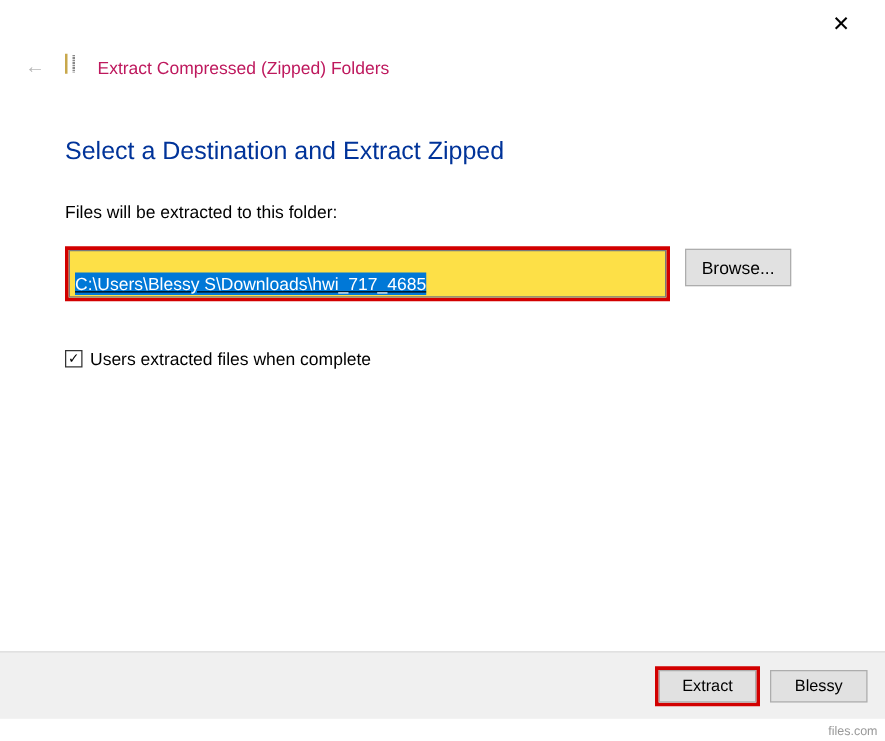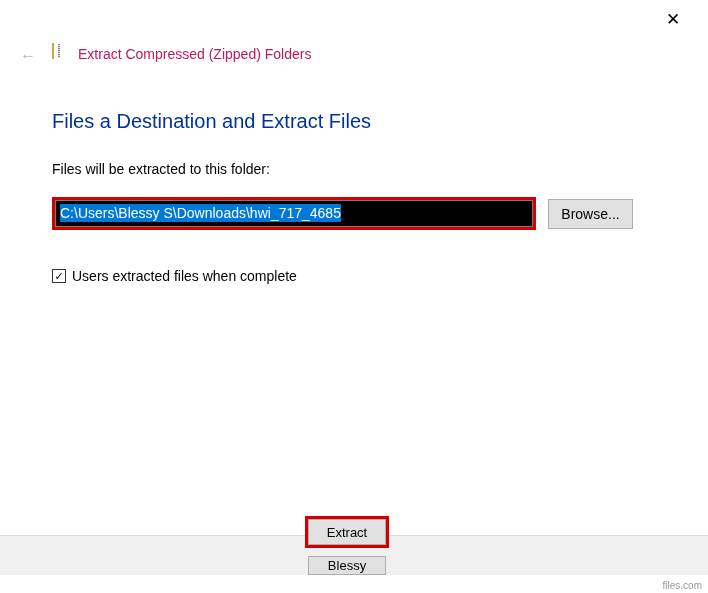--- a/index.html
+++ b/index.html
@@ -85,25 +85,26 @@
       align-items: flex-start;
     }
     .path-box-wrap {
       border: 3px solid #d20000;
       padding: 0;
     }
     .path-input {
       width: 478px;
       height: 27px;
       border: 1px solid #7a7a7a;
-      padding: 4px 4px;
+      padding: 18px 4px;
       font-family: "Segoe UI", sans-serif;
       font-size: 14px;
-      background: #000000;
+      background: #fde047;
       outline: none;
+      text-decoration: underline;
     }
     .path-input .sel {
       background: #0078d7;
       color: #fff;
       padding: 1px 0;
     }
     .browse-btn {
       width: 85px;
       height: 30px;
       background: #e1e1e1;
@@ -130,29 +131,28 @@
       font-size: 11px;
       line-height: 1;
       cursor: pointer;
       background: #fff;
     }
     .footer {
       position: absolute;
       bottom: 18px;
       left: 0;
       right: 0;
-      height: 40px;
+      height: 54px;
       background: #f0f0f0;
       border-top: 1px solid #dcdcdc;
       display: flex;
       justify-content: flex-end;
       align-items: center;
       padding-right: 14px;
       gap: 8px;
-      flex-direction: column;
     }
     .extract-wrap {
       border: 3px solid #d20000;
       padding: 0;
     }
     .footer-btn {
       width: 78px;
       height: 26px;
       background: #e1e1e1;
       border: 1px solid #adadad;
@@ -177,21 +177,21 @@
   </div>
 </div>
 
 <div class="header-row">
   <span class="back-arrow">←</span>
   <span class="zip-icon"><span class="zip-icon-inner"></span></span>
   <span class="header-title">Extract Compressed (Zipped) Folders</span>
 </div>
 
 <div class="content">
-  <div class="main-heading">Files a Destination and Extract Files</div>
+  <div class="main-heading">Select a Destination and Extract Zipped</div>
   <div class="field-label">Files will be extracted to this folder:</div>
   <div class="path-row">
     <div class="path-box-wrap">
       <div class="path-input"><span class="sel">C:\Users\Blessy S\Downloads\hwi_717_4685</span></div>
     </div>
     <button class="browse-btn">Browse...</button>
   </div>
   <div class="check-row">
     <span class="checkbox">
         <span>✓</span>

